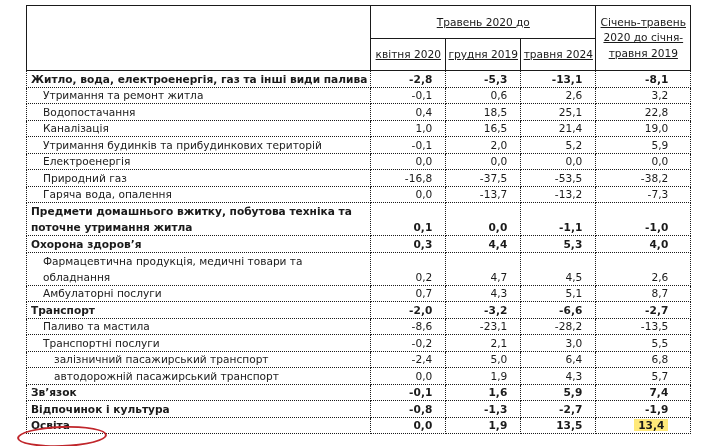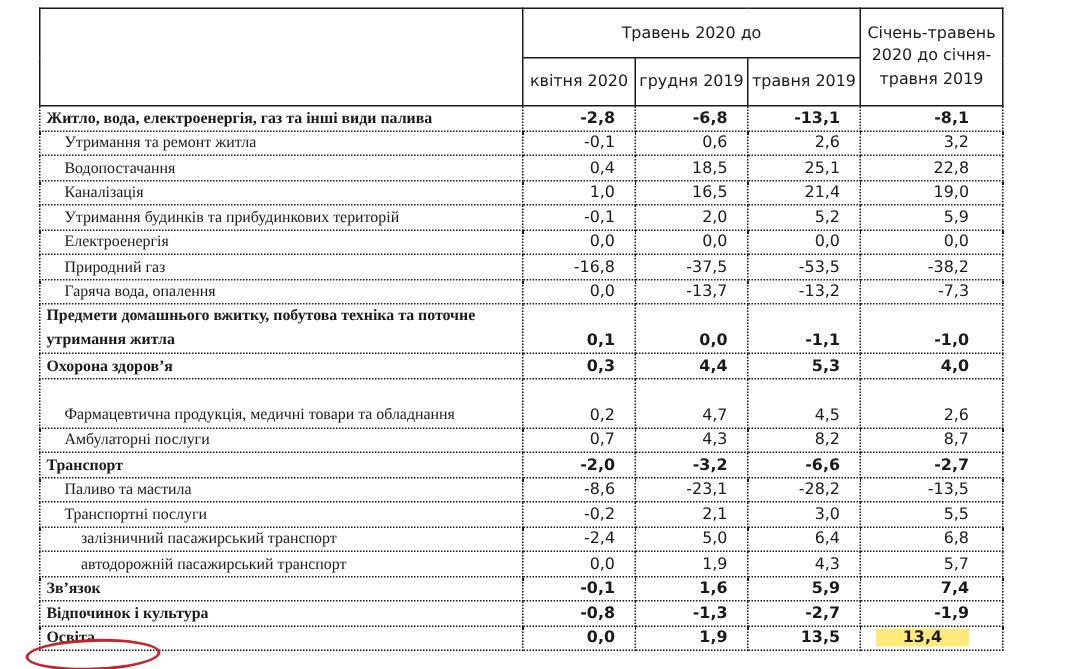--- a/index.html
+++ b/index.html
@@ -27,50 +27,51 @@
     .tbl col.c-num   { width: 75px; }
     .tbl col.c-ytd   { width: 95px; }
 
     .tbl th {
       font-weight: normal;
       border: 1px solid #1a1a1a;
       text-align: center;
       vertical-align: middle;
       padding: 0 2px;
       line-height: 15px;
+      text-decoration: underline;
     }
     .tbl th.h-main { height: 32px; }
     .tbl th.h-sub { height: 31px; }
     .tbl th.h-ytd { line-height: 15.5px; margin-left: 39px; }
 
     .tbl td {
       border-left: 1px dotted #1a1a1a;
       border-right: 1px dotted #1a1a1a;
       border-bottom: 1px dotted #1a1a1a;
       height: 15.5px;
       line-height: 15px;
       padding: 0 3px;
       white-space: nowrap;
       vertical-align: bottom;
     }
     .tbl td.num {
       text-align: right;
       padding-right: 13px;
     }
     .tbl td.num.ytd { padding-right: 22px; }
-    .tbl td.lbl { padding-left: 4px; font-family: Liberation Serif, serif; }
+    .tbl td.lbl { padding-left: 4px; }
     .tbl tr.lvl0 td { font-weight: bold; }
     .tbl tr.lvl1 td.lbl { padding-left: 16px; }
     .tbl tr.lvl2 td.lbl { padding-left: 27px; }
     .tbl tr.tall td { height: 32px; }
     .tbl tr.tall td.lbl { white-space: normal; line-height: 16px; }
 
     .hl {
       background: #ffe97a;
-      padding: 0 18px;
+      padding: 0 4px;
     }
 
     .circle {
       position: absolute;
       left: 17px;
       top: 426px;
       width: 86px;
       height: 17px;
       border: 2px solid #c0262b;
       border-radius: 50%;
@@ -91,28 +92,28 @@
   </colgroup>
   <thead>
     <tr>
       <th rowspan="2"></th>
       <th colspan="3" class="h-main">Травень 2020 до</th>
       <th rowspan="2" class="h-ytd">Січень-травень 2020 до січня-травня 2019</th>
     </tr>
     <tr>
       <th class="h-sub">квітня 2020</th>
       <th class="h-sub">грудня 2019</th>
-      <th class="h-sub">травня 2019</th>
+      <th class="h-sub">травня 2024</th>
     </tr>
   </thead>
   <tbody id="tbody">
       <tr class="lvl0">
         <td class="lbl">Житло, вода, електроенергія, газ та інші види палива</td>
         <td class="num">-2,8</td>
-        <td class="num">-6,8</td>
+        <td class="num">-5,3</td>
         <td class="num">-13,1</td>
         <td class="num ytd">-8,1</td>
       </tr>
       <tr class="lvl1">
         <td class="lbl">Утримання та ремонт житла</td>
         <td class="num">-0,1</td>
         <td class="num">0,6</td>
         <td class="num">2,6</td>
         <td class="num ytd">3,2</td>
       </tr>
@@ -176,21 +177,21 @@
         <td class="lbl">Фармацевтична продукція, медичні товари та обладнання</td>
         <td class="num">0,2</td>
         <td class="num">4,7</td>
         <td class="num">4,5</td>
         <td class="num ytd">2,6</td>
       </tr>
       <tr class="lvl1">
         <td class="lbl">Амбулаторні послуги</td>
         <td class="num">0,7</td>
         <td class="num">4,3</td>
-        <td class="num">8,2</td>
+        <td class="num">5,1</td>
         <td class="num ytd">8,7</td>
       </tr>
       <tr class="lvl0">
         <td class="lbl">Транспорт</td>
         <td class="num">-2,0</td>
         <td class="num">-3,2</td>
         <td class="num">-6,6</td>
         <td class="num ytd">-2,7</td>
       </tr>
       <tr class="lvl1">

